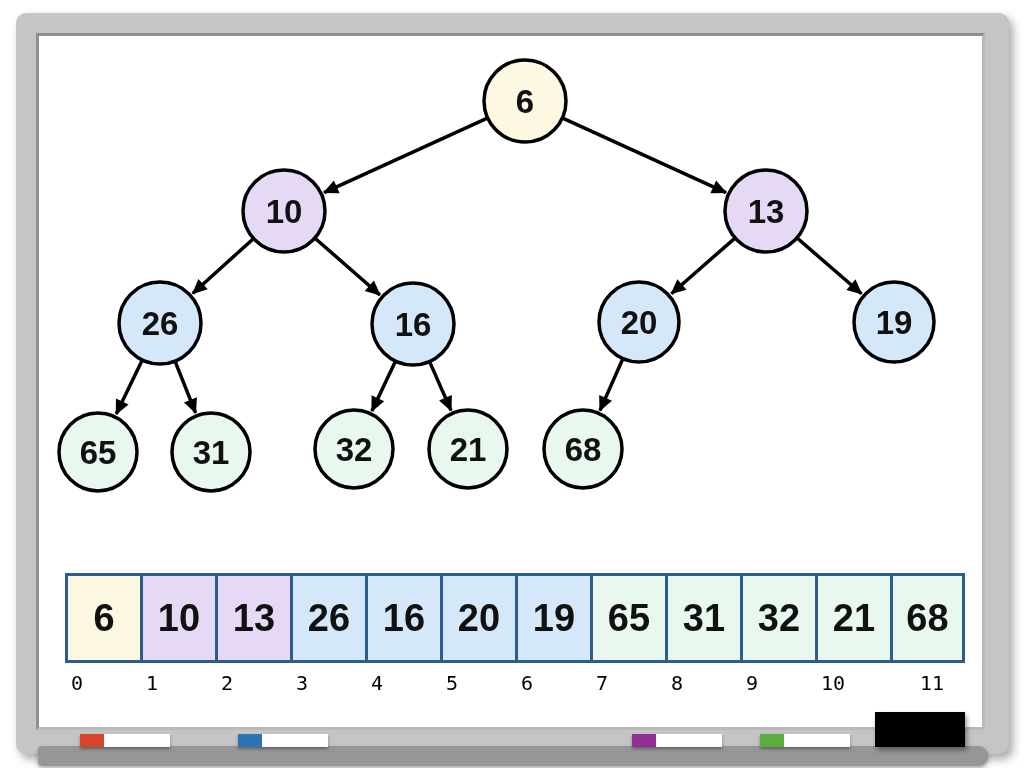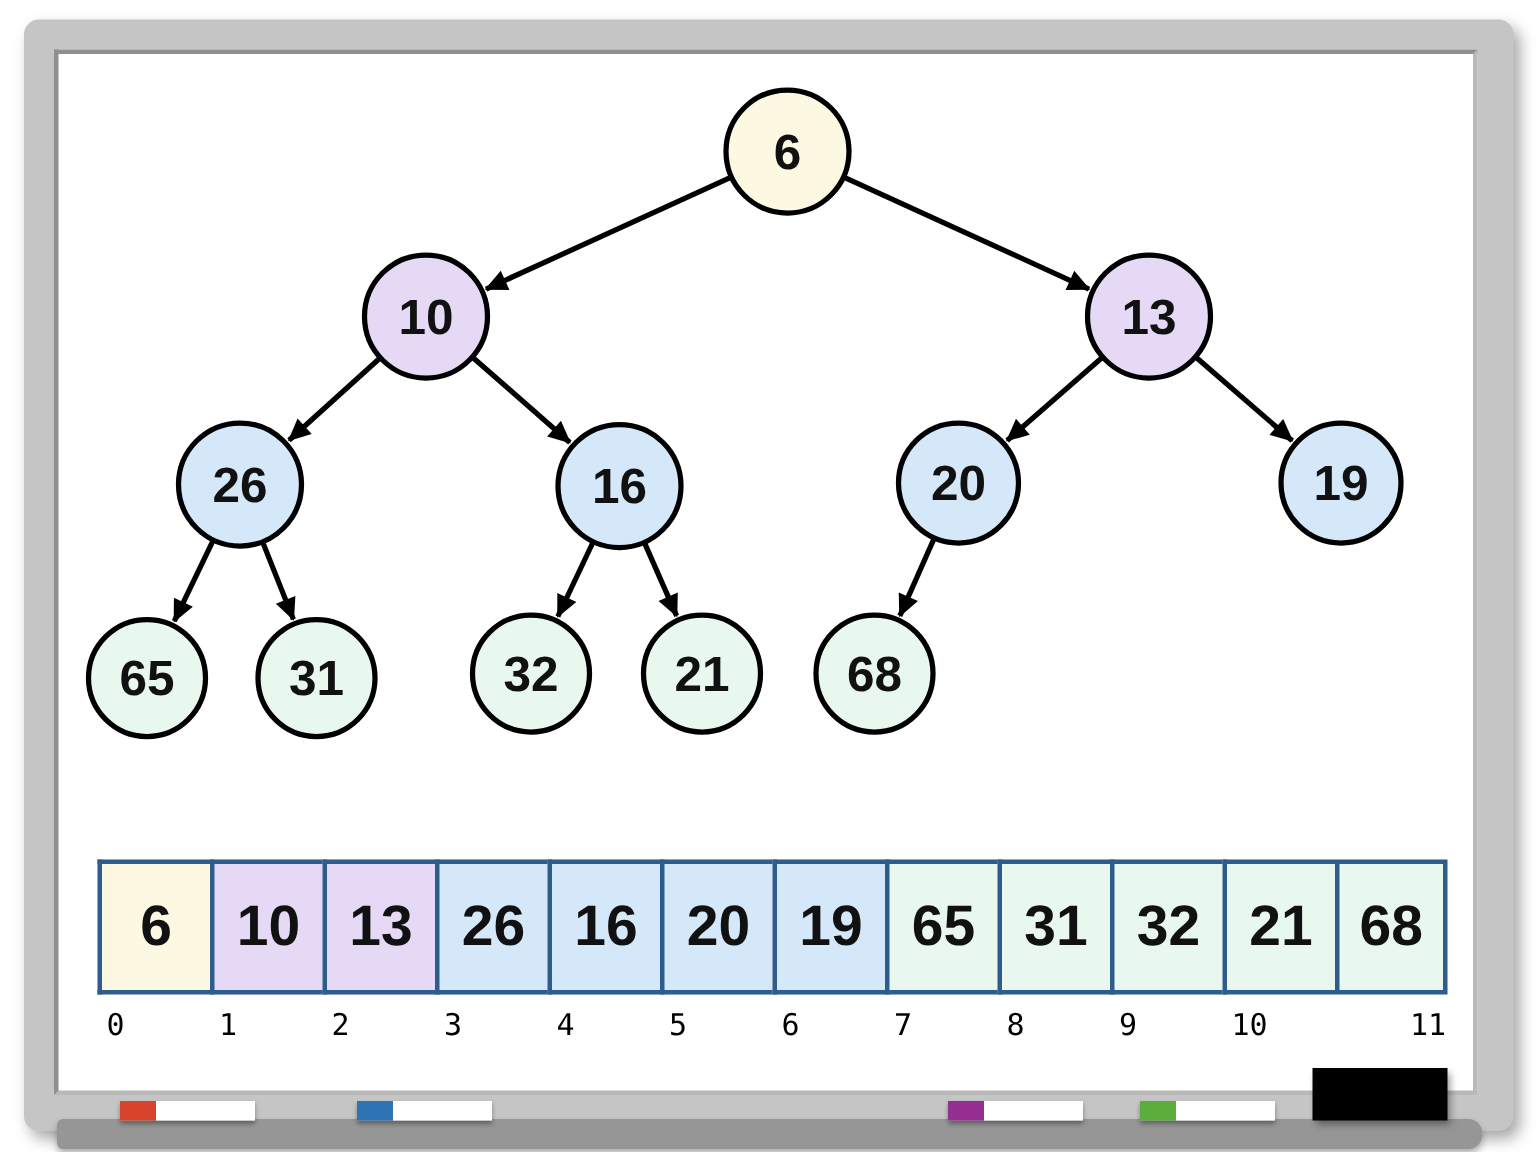--- a/index.html
+++ b/index.html
@@ -117,21 +117,21 @@
       <div class="index-label" style="left: 146px;">1</div>
       <div class="index-label" style="left: 221px;">2</div>
       <div class="index-label" style="left: 296px;">3</div>
       <div class="index-label" style="left: 371px;">4</div>
       <div class="index-label" style="left: 446px;">5</div>
       <div class="index-label" style="left: 521px;">6</div>
       <div class="index-label" style="left: 596px;">7</div>
       <div class="index-label" style="left: 671px;">8</div>
       <div class="index-label" style="left: 746px;">9</div>
       <div class="index-label" style="left: 821px;">10</div>
-      <div class="index-label" style="left: 940px;">11</div>
+      <div class="index-label" style="left: 920px;">11</div>
     </div>
 
   <div class="tray"></div>
   <div id="markers">
       <div class="marker" style="left: 80px;">
         <div class="cap" style="background: rgb(216, 67, 44);"></div>
         <div class="body"></div>
       </div>
       <div class="marker" style="left: 238px;">
         <div class="cap" style="background: rgb(46, 116, 181);"></div>

